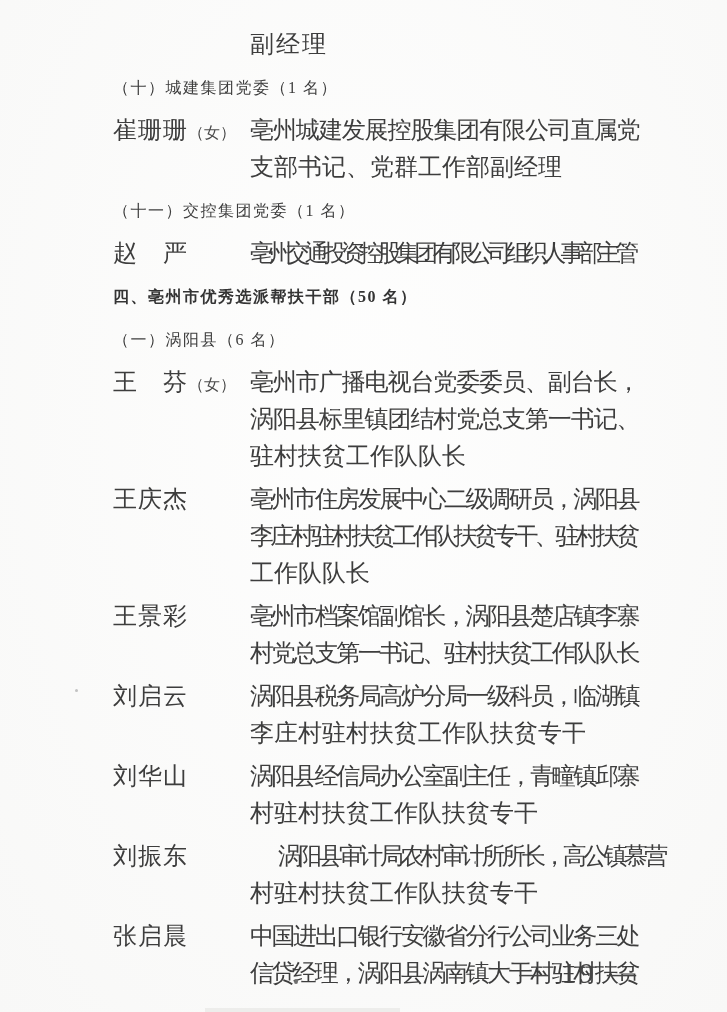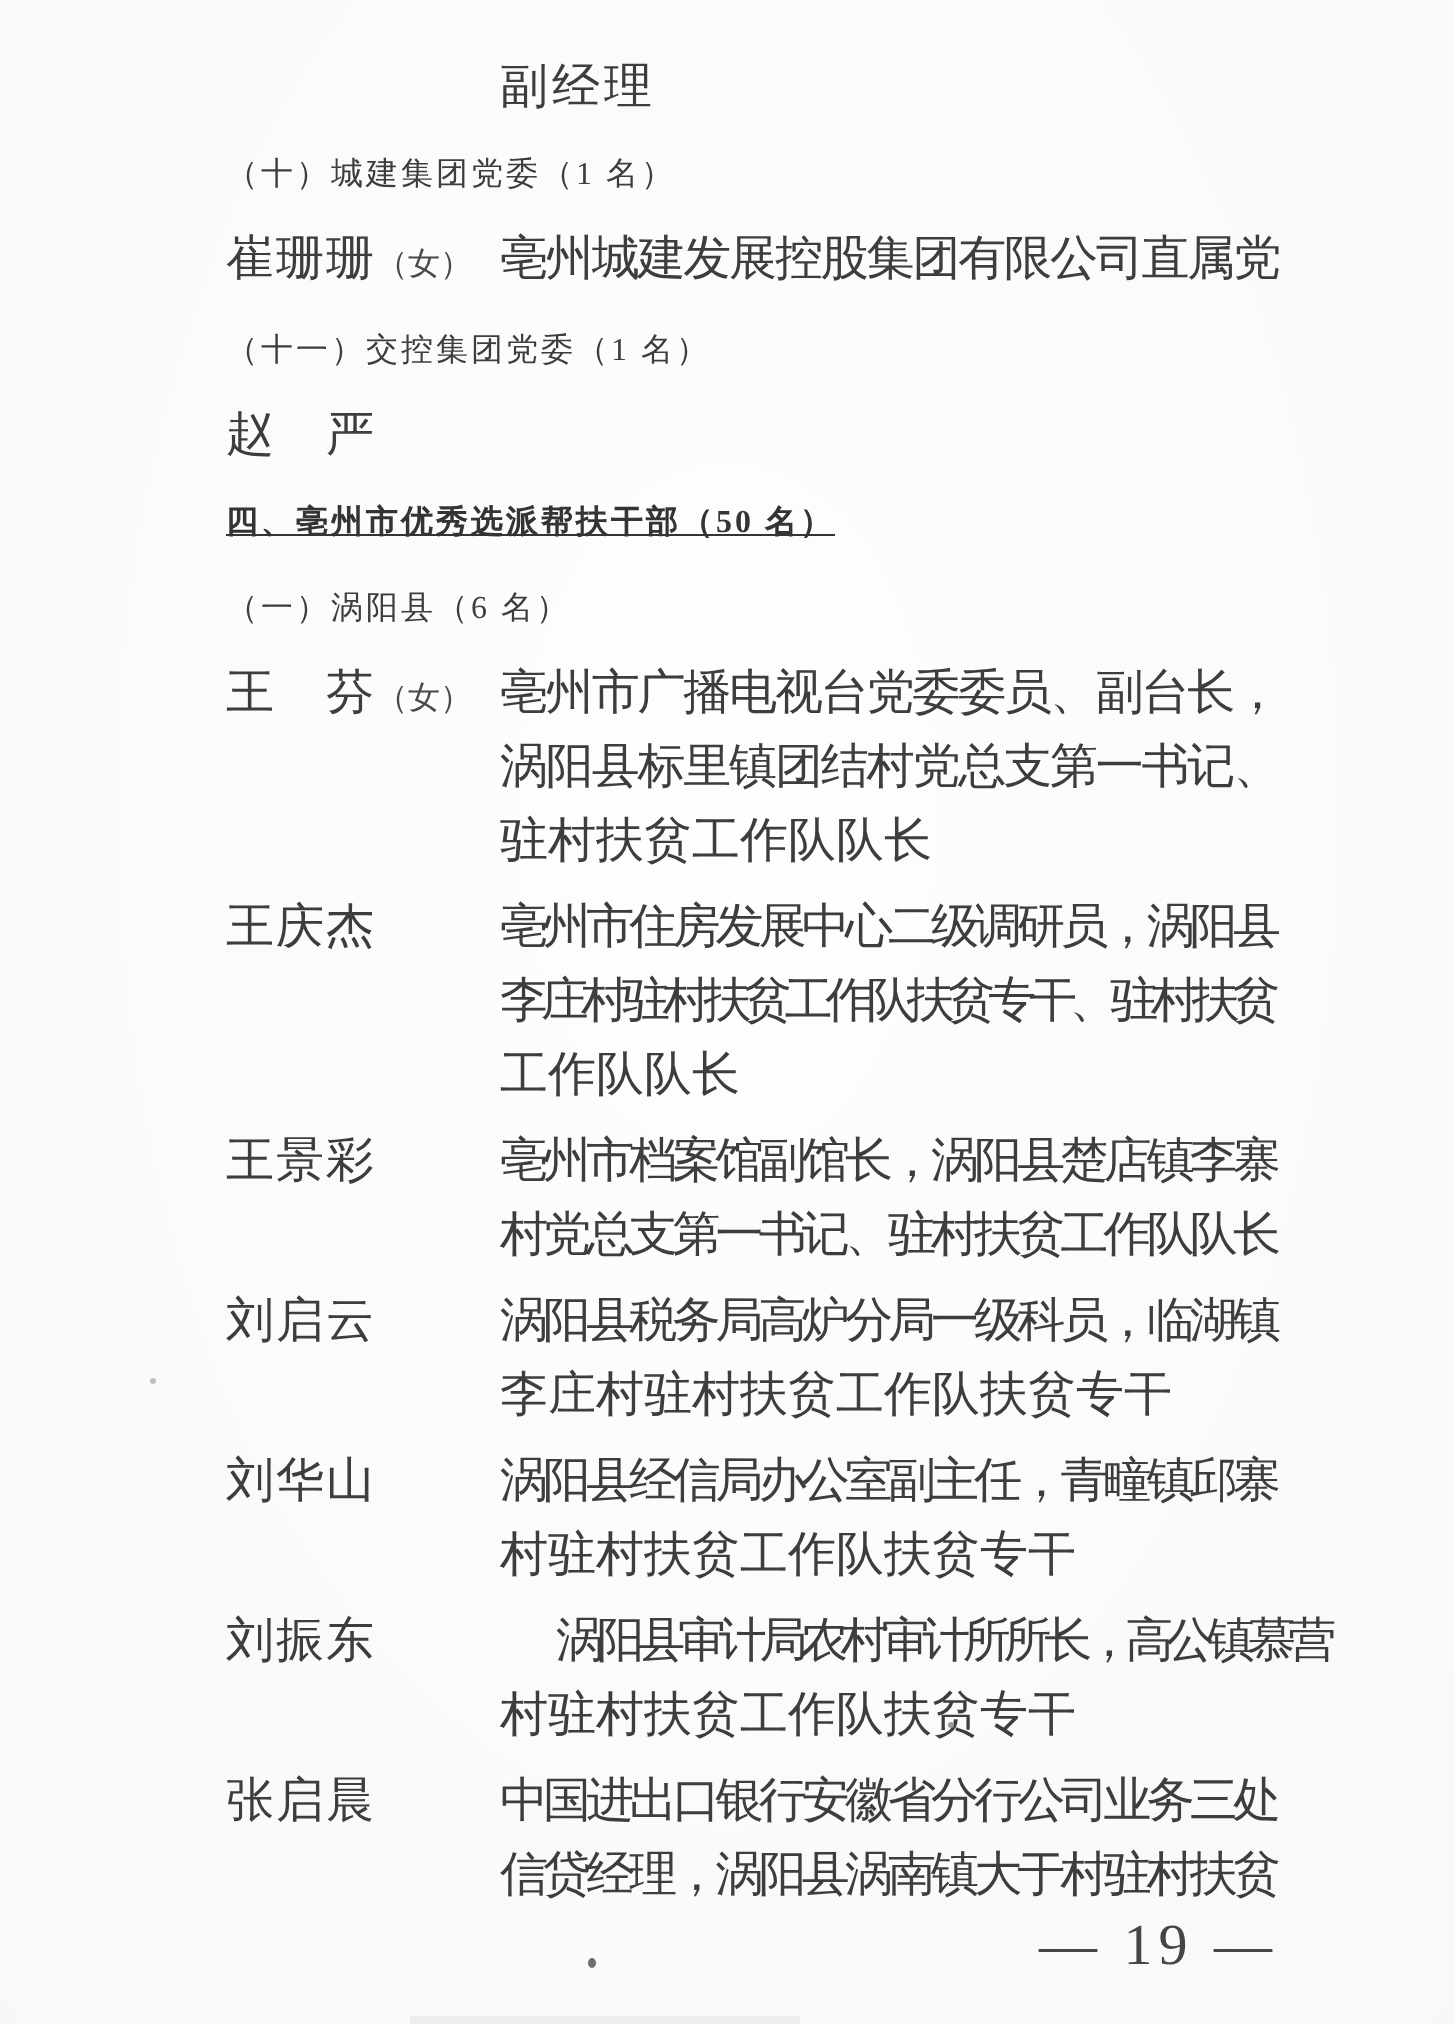--- a/index.html
+++ b/index.html
@@ -34,21 +34,20 @@
   .heading {
     font-size: 16px;
     line-height: 37px;
     letter-spacing: 1.5px;
     margin: 3px 0 6px 0;
     white-space: nowrap;
   }
   .heading.bold {
     font-weight: 700;
     color: #343434;
-    text-decoration: underline;
   }
   .entry {
     display: flex;
     align-items: flex-start;
     margin: 0 0 6px 0;
   }
   .name-col {
     width: 137px;
     flex: none;
     font-size: 24px;
@@ -104,29 +103,33 @@
     <div class="line carryover">副经理</div>
     <div id="blocks">
   <div class="heading">（十）城建集团党委（1 名）</div>
 
   <div class="entry">
     <div class="name-col">
       <span>崔珊珊</span><span class="gender">（女）</span>
     </div>
     <div class="desc-col">
             <div class="desc-line" style="letter-spacing: -1.08824px;">亳州城建发展控股集团有限公司直属党</div>
+            <div class="desc-line">支部书记、党群工作部副经理</div>
           </div>
   </div>
 
   <div class="heading">（十一）交控集团党委（1 名）</div>
 
   <div class="entry">
     <div class="name-col">
       <span>赵　严</span>
     </div>
+    <div class="desc-col">
+            <div class="desc-line" style="letter-spacing: -5.7381px;">亳州交通投资控股集团有限公司组织人事部主管</div>
+          </div>
   </div>
 
   <div class="heading bold">四、亳州市优秀选派帮扶干部（50 名）</div>
 
   <div class="heading">（一）涡阳县（6 名）</div>
 
   <div class="entry">
     <div class="name-col">
       <span>王　芬</span><span class="gender">（女）</span>
     </div>

